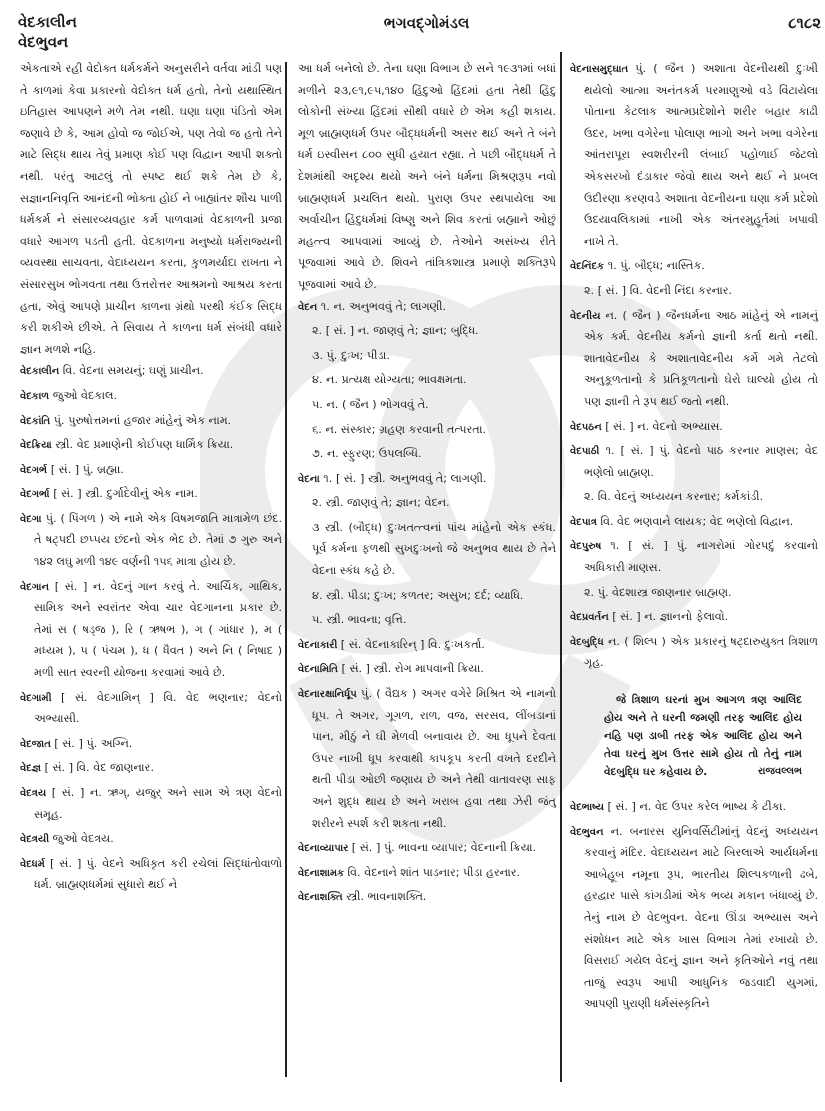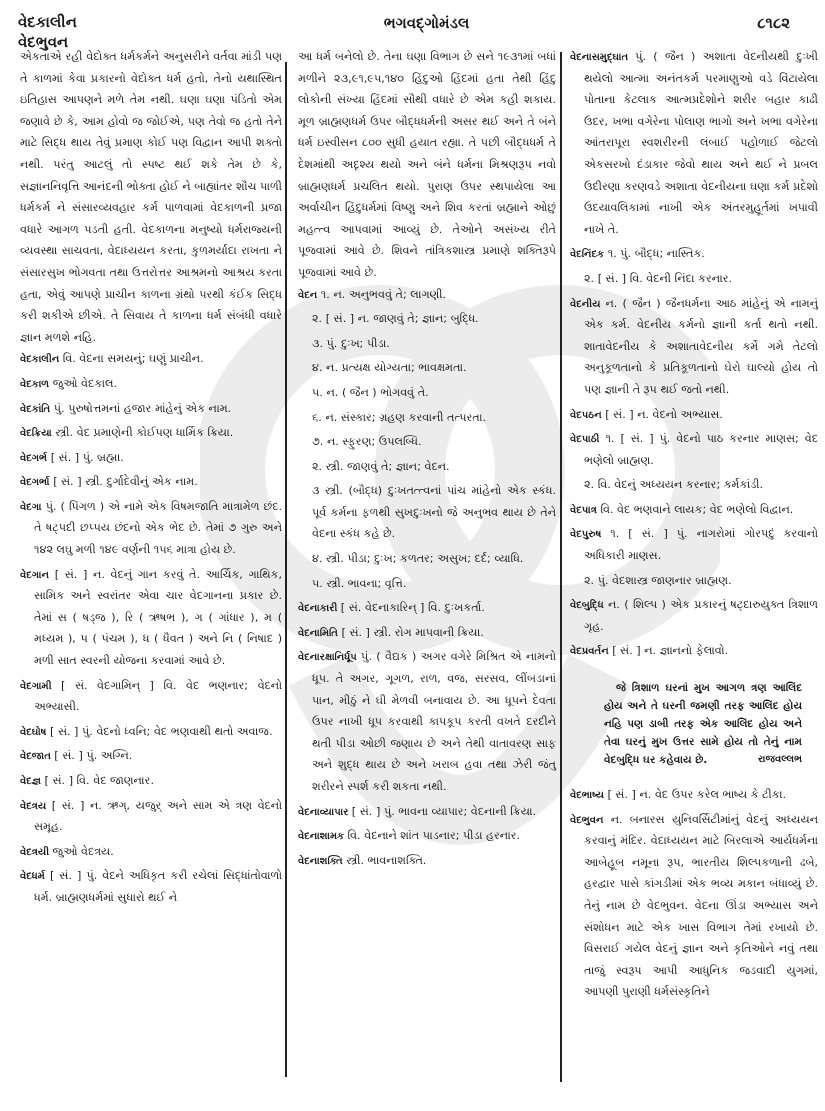--- a/index.html
+++ b/index.html
@@ -3,22 +3,22 @@
 <meta charset="utf-8">
 <style>
   html, body { margin: 0; padding: 0; background: #ffffff; }
   body { width: 825px; height: 1111px; position: relative; overflow: hidden;
          font-family: "DejaVu Sans", sans-serif; color: #1a1a1a; }
   .watermark { position: absolute; left: 200px; top: 250px; width: 520px; height: 700px;
                pointer-events: none; z-index: 0; }
   .header { position: absolute; left: 0; top: 0; width: 825px; height: 55px; z-index: 1; }
   .guide { position: absolute; left: 18px; top: 12px; font-weight: bold; font-size: 15px; line-height: 20px; }
   .page-title { position: absolute; left: 0; right: 0; top: 14px; text-align: center; font-weight: bold; font-size: 15px; padding-left: 28px; }
-  .page-num { position: absolute; right: 35px; top: 14px; font-weight: bold; font-size: 15px; }
-  .col { position: absolute; top: 46px; font-size: 11.2px; line-height: 21.6px; z-index: 1; }
+  .page-num { position: absolute; right: 4px; top: 14px; font-weight: bold; font-size: 15px; }
+  .col { position: absolute; top: 58px; font-size: 11.2px; line-height: 21.6px; z-index: 1; }
   .col1 { left: 20px; width: 262px; }
   .col2 { left: 298px; width: 258px; }
   .col3 { left: 570px; width: 248px; }
   .rule { position: absolute; width: 2px; background: #222; z-index: 1; }
   .rule1 { left: 285px; top: 62px; height: 1015px; }
   .rule2 { left: 560px; top: 52px; height: 1030px; }
   .para { text-align: justify; text-indent: 0; margin: 0; }
   .entry { margin: 0 0 3px 0; text-align: justify; padding-left: 14px; text-indent: -14px; }
   .sub { margin: 0 0 3px 0; padding-left: 14px; text-indent: 0; text-align: justify; }
   .head { font-weight: bold; font-size: 10px; }
@@ -53,39 +53,39 @@
   <div id="col1-entries">
       <p class="entry"><span class="head">વેદકાલીન</span><span> વિ. વેદના સમયનું; ઘણું પ્રાચીન.</span></p>
       <p class="entry"><span class="head">વેદકાળ</span><span> જુઓ વેદકાલ.</span></p>
       <p class="entry"><span class="head">વેદકાંતિ</span><span> પું. પુરુષોત્તમનાં હજાર માંહેનું એક નામ.</span></p>
       <p class="entry"><span class="head">વેદક્રિયા</span><span> સ્ત્રી. વેદ પ્રમાણેની કોઈપણ ધાર્મિક ક્રિયા.</span></p>
       <p class="entry"><span class="head">વેદગર્ભ</span><span> [ સં. ] પું. બ્રહ્મા.</span></p>
       <p class="entry"><span class="head">વેદગર્ભા</span><span> [ સં. ] સ્ત્રી. દુર્ગાદેવીનું એક નામ.</span></p>
       <p class="entry"><span class="head">વેદગા</span><span> પું. ( પિંગળ ) એ નામે એક વિષમજાતિ માત્રામેળ છંદ. તે ષટ્પદી છપ્પય છંદનો એક ભેદ છે. તેમાં ૭ ગુરુ અને ૧૪૨ લઘુ મળી ૧૪૯ વર્ણની ૧૫૬ માત્રા હોય છે.</span></p>
       <p class="entry"><span class="head">વેદગાન</span><span> [ સં. ] ન. વેદનું ગાન કરવું તે. આર્ચિક, ગાથિક, સામિક અને સ્વરાંતર એવા ચાર વેદગાનના પ્રકાર છે. તેમાં સ ( ષડ્જ ), રિ ( ઋષભ ), ગ ( ગાંધાર ), મ ( મધ્યમ ), પ ( પંચમ ), ધ ( ધૈવત ) અને નિ ( નિષાદ ) મળી સાત સ્વરની યોજના કરવામાં આવે છે.</span></p>
       <p class="entry"><span class="head">વેદગામી</span><span> [ સં. વેદગામિન્ ] વિ. વેદ ભણનાર; વેદનો અભ્યાસી.</span></p>
-      <p class="entry"><span class="head">વેદઘોષ</span><span> [ સં. ] પું. વેદનો ધ્વનિ; વેદ ભણવાથી થતો અવાજ.</span></p>
       <p class="entry"><span class="head">વેદજાત</span><span> [ સં. ] પું. અગ્નિ.</span></p>
       <p class="entry"><span class="head">વેદજ્ઞ</span><span> [ સં. ] વિ. વેદ જાણનાર.</span></p>
       <p class="entry"><span class="head">વેદત્રય</span><span> [ સં. ] ન. ઋગ્, યજુર્ અને સામ એ ત્રણ વેદનો સમૂહ.</span></p>
       <p class="entry"><span class="head">વેદત્રયી</span><span> જુઓ વેદત્રય.</span></p>
       <p class="entry"><span class="head">વેદધર્મ</span><span> [ સં. ] પું. વેદને અધિકૃત કરી રચેલાં સિદ્ધાંતોવાળો ધર્મ. બ્રાહ્મણધર્મમાં સુધારો થઈ ને</span></p>
     </div>
 </div>
 
 <div class="col col2">
   <p class="para">આ ધર્મ બનેલો છે. તેના ઘણા વિભાગ છે સને ૧૯૩૧માં બધાં મળીને ૨૩,૯૧,૯૫,૧૪૦ હિંદુઓ હિંદમાં હતા તેથી હિંદુ લોકોની સંખ્યા હિંદમાં સૌથી વધારે છે એમ કહી શકાય. મૂળ બ્રાહ્મણધર્મ ઉપર બૌદ્ધધર્મની અસર થઈ અને તે બંને ધર્મ ઇસ્વીસન ૮૦૦ સુધી હયાત રહ્યા. તે પછી બૌદ્ધધર્મ તે દેશમાંથી અદૃશ્ય થયો અને બંને ધર્મના મિશ્રણરૂપ નવો બ્રાહ્મણધર્મ પ્રચલિત થયો. પુરાણ ઉપર સ્થપાયેલા આ અર્વાચીન હિંદુધર્મમાં વિષ્ણુ અને શિવ કરતાં બ્રહ્માને ઓછું મહત્ત્વ આપવામાં આવ્યું છે. તેઓને અસંખ્ય રીતે પૂજવામાં આવે છે. શિવને તાંત્રિકશાસ્ત્ર પ્રમાણે શક્તિરૂપે પૂજવામાં આવે છે.</p>
   <div id="col2-entries">
       <p class="entry"><span class="head">વેદન</span><span> ૧. ન. અનુભવવું તે; લાગણી.</span></p>
       <p class="sub">૨. [ સં. ] ન. જાણવું તે; જ્ઞાન; બુદ્ધિ.</p>
       <p class="sub">૩. પું. દુઃખ; પીડા.</p>
       <p class="sub">૪. ન. પ્રત્યક્ષ યોગ્યતા; ભાવક્ષમતા.</p>
       <p class="sub">૫. ન. ( જૈન ) ભોગવવું તે.</p>
       <p class="sub">૬. ન. સંસ્કાર; ગ્રહણ કરવાની તત્પરતા.</p>
       <p class="sub">૭. ન. સ્ફુરણ; ઉપલબ્ધિ.</p>
+      <p class="entry"><span class="head">વેદના</span><span> ૧. [ સં. ] સ્ત્રી. અનુભવવું તે; લાગણી.</span></p>
       <p class="sub">૨. સ્ત્રી. જાણવું તે; જ્ઞાન; વેદન.</p>
       <p class="sub">૩ સ્ત્રી. (બૌદ્ધ) દુઃખતત્ત્વનાં પાંચ માંહેનો એક સ્કંધ. પૂર્વ કર્મના ફળથી સુખદુઃખનો જે અનુભવ થાય છે તેને વેદના સ્કંધ કહે છે.</p>
       <p class="sub">૪. સ્ત્રી. પીડા; દુઃખ; કળતર; અસુખ; દર્દ; વ્યાધિ.</p>
       <p class="sub">૫. સ્ત્રી. ભાવના; વૃત્તિ.</p>
       <p class="entry"><span class="head">વેદનાકારી</span><span> [ સં. વેદનાકારિન્ ] વિ. દુઃખકર્તા.</span></p>
       <p class="entry"><span class="head">વેદનામિતિ</span><span> [ સં. ] સ્ત્રી. રોગ માપવાની ક્રિયા.</span></p>
       <p class="entry"><span class="head">વેદનારક્ષાનિર્ધૂપ</span><span> પું. ( વૈદ્યક ) અગર વગેરે મિશ્રિત એ નામનો ધૂપ. તે અગર, ગૂગળ, રાળ, વજ, સરસવ, લીંબડાનાં પાન, મીઠું ને ઘી મેળવી બનાવાય છે. આ ધૂપને દેવતા ઉપર નાખી ધૂપ કરવાથી કાપકૂપ કરતી વખતે દરદીને થતી પીડા ઓછી જણાય છે અને તેથી વાતાવરણ સાફ અને શુદ્ધ થાય છે અને ખરાબ હવા તથા ઝેરી જંતુ શરીરને સ્પર્શ કરી શકતા નથી.</span></p>
       <p class="entry"><span class="head">વેદનાવ્યાપાર</span><span> [ સં. ] પું. ભાવના વ્યાપાર; વેદનાની ક્રિયા.</span></p>
       <p class="entry"><span class="head">વેદનાશામક</span><span> વિ. વેદનાને શાંત પાડનાર; પીડા હરનાર.</span></p>
       <p class="entry"><span class="head">વેદનાશક્તિ</span><span> સ્ત્રી. ભાવનાશક્તિ.</span></p>
@@ -97,22 +97,22 @@
       <p class="entry"><span class="head">વેદનાસમુદ્ઘાત</span><span> પું. ( જૈન ) અશાતા વેદનીયથી દુઃખી થયેલો આત્મા અનંતકર્મ પરમાણુઓ વડે વિંટાયેલા પોતાના કેટલાક આત્મપ્રદેશોને શરીર બહાર કાઢી ઉદર, ખભા વગેરેના પોલાણ ભાગો અને ખભા વગેરેના આંતરાપૂરા સ્વશરીરની લંબાઈ પહોળાઈ જેટલો એકસરખો દંડાકાર જેવો થાય અને થઈ ને પ્રબલ ઉદીરણા કરણવડે અશાતા વેદનીયના ઘણા કર્મ પ્રદેશો ઉદયાવલિકામાં નાખી એક અંતરમુહૂર્તમાં ખપાવી નાખે તે.</span></p>
       <p class="entry"><span class="head">વેદનિંદક</span><span> ૧. પું. બૌદ્ધ; નાસ્તિક.</span></p>
       <p class="sub">૨. [ સં. ] વિ. વેદની નિંદા કરનાર.</p>
       <p class="entry"><span class="head">વેદનીય</span><span> ન. ( જૈન ) જૈનધર્મના આઠ માંહેનું એ નામનું એક કર્મ. વેદનીય કર્મનો જ્ઞાની કર્તા થતો નથી. શાતાવેદનીય કે અશાતાવેદનીય કર્મે ગમે તેટલો અનુકૂળતાનો કે પ્રતિકૂળતાનો ઘેરો ઘાલ્યો હોય તો પણ જ્ઞાની તે રૂપ થઈ જતો નથી.</span></p>
       <p class="entry"><span class="head">વેદપઠન</span><span> [ સં. ] ન. વેદનો અભ્યાસ.</span></p>
       <p class="entry"><span class="head">વેદપાઠી</span><span> ૧. [ સં. ] પું. વેદનો પાઠ કરનાર માણસ; વેદ ભણેલો બ્રાહ્મણ.</span></p>
       <p class="sub">૨. વિ. વેદનું અધ્યયન કરનાર; કર્મકાંડી.</p>
       <p class="entry"><span class="head">વેદપાત્ર</span><span> વિ. વેદ ભણવાને લાયક; વેદ ભણેલો વિદ્વાન.</span></p>
       <p class="entry"><span class="head">વેદપુરુષ</span><span> ૧. [ સં. ] પું. નાગરોમાં ગોરપદું કરવાનો અધિકારી માણસ.</span></p>
       <p class="sub">૨. પું. વેદશાસ્ત્ર જાણનાર બ્રાહ્મણ.</p>
+      <p class="entry"><span class="head">વેદપ્રવર્તન</span><span> [ સં. ] ન. જ્ઞાનનો ફેલાવો.</span></p>
       <p class="entry"><span class="head">વેદબુદ્ધિ</span><span> ન. ( શિલ્પ ) એક પ્રકારનું ષટ્દારુયુક્ત ત્રિશાળ ગૃહ.</span></p>
-      <p class="entry"><span class="head">વેદપ્રવર્તન</span><span> [ સં. ] ન. જ્ઞાનનો ફેલાવો.</span></p>
     </div>
   <p class="quote">
     <span>જે ત્રિશાળ ઘરનાં મુખ આગળ ત્રણ આલિંદ હોય અને તે ઘરની જમણી તરફ આલિંદ હોય નહિ પણ ડાબી તરફ એક આલિંદ હોય અને તેવા ઘરનું મુખ ઉત્તર સામે હોય તો તેનું નામ વેદબુદ્ધિ ઘર કહેવાય છે.</span>
     <span class="quote-src">રાજવલ્લભ</span>
   </p>
   <div id="col3-after">
       <p class="entry"><span class="head">વેદભાષ્ય</span><span> [ સં. ] ન. વેદ ઉપર કરેલ ભાષ્ય કે ટીકા.</span></p>
       <p class="entry"><span class="head">વેદભુવન</span><span> ન. બનારસ યુનિવર્સિટીમાંનું વેદનું અધ્યયન કરવાનું મંદિર. વેદાધ્યયન માટે બિરલાએ આર્યધર્મના આબેહૂબ નમૂના રૂપ, ભારતીય શિલ્પકળાની ઢબે, હરદ્વાર પાસે કાંગડીમાં એક ભવ્ય મકાન બંધાવ્યું છે. તેનું નામ છે વેદભુવન. વેદના ઊંડા અભ્યાસ અને સંશોધન માટે એક ખાસ વિભાગ તેમાં રખાયો છે. વિસરાઈ ગયેલ વેદનું જ્ઞાન અને કૃતિઓને નવું તથા તાજું સ્વરૂપ આપી આધુનિક જડવાદી યુગમાં, આપણી પુરાણી ધર્મસંસ્કૃતિને</span></p>
     </div>
 </div>

